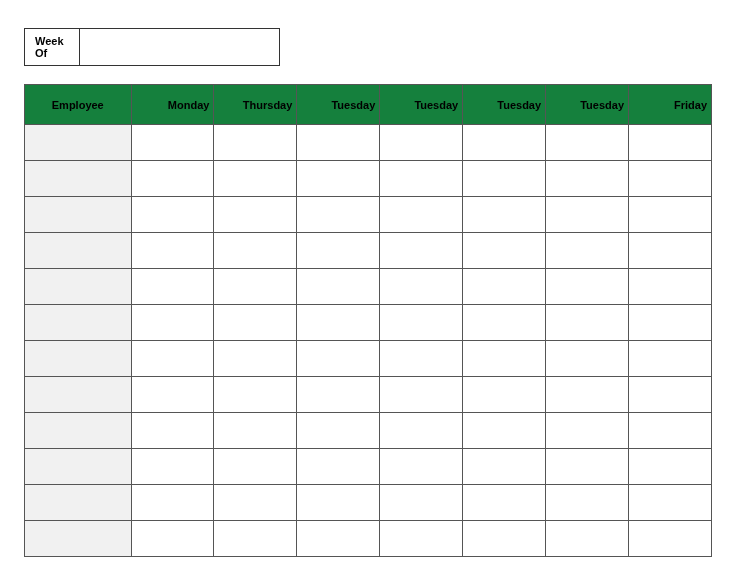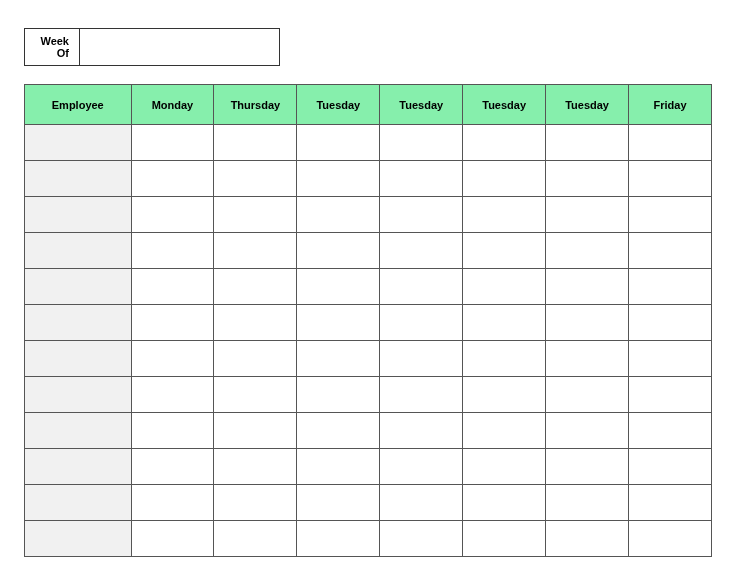--- a/index.html
+++ b/index.html
@@ -10,21 +10,20 @@
     body {
       font-family: Arial, sans-serif;
       background: #ffffff;
       padding: 28px 24px;
       width: 736px;
       height: 568px;
     }
     .week-of-container {
       display: flex;
       margin-bottom: 18px;
-      text-align: right;
     }
     .week-of-label {
       border: 1px solid #333;
       padding: 6px 10px;
       font-size: 11px;
       font-weight: bold;
       background: #ffffff;
       width: 56px;
     }
     .week-of-input {
@@ -40,30 +39,31 @@
       width: 100%;
       table-layout: fixed;
     }
     th, td {
       border: 1px solid #555;
       height: 36px;
       font-size: 11px;
       text-align: center;
     }
     th {
-      background: #86efac;
+      background: #15803d;
       font-weight: bold;
       padding: 8px 4px;
       height: 40px;
     }
     th.employee-col {
       width: 15.5%;
     }
     th.day-col {
       width: 12.07%;
+      text-align: right;
     }
     td.employee-cell {
       background: #f1f1f1;
     }
     td.day-cell {
       background: #ffffff;
     }
   </style>
 </head>
 <body>

